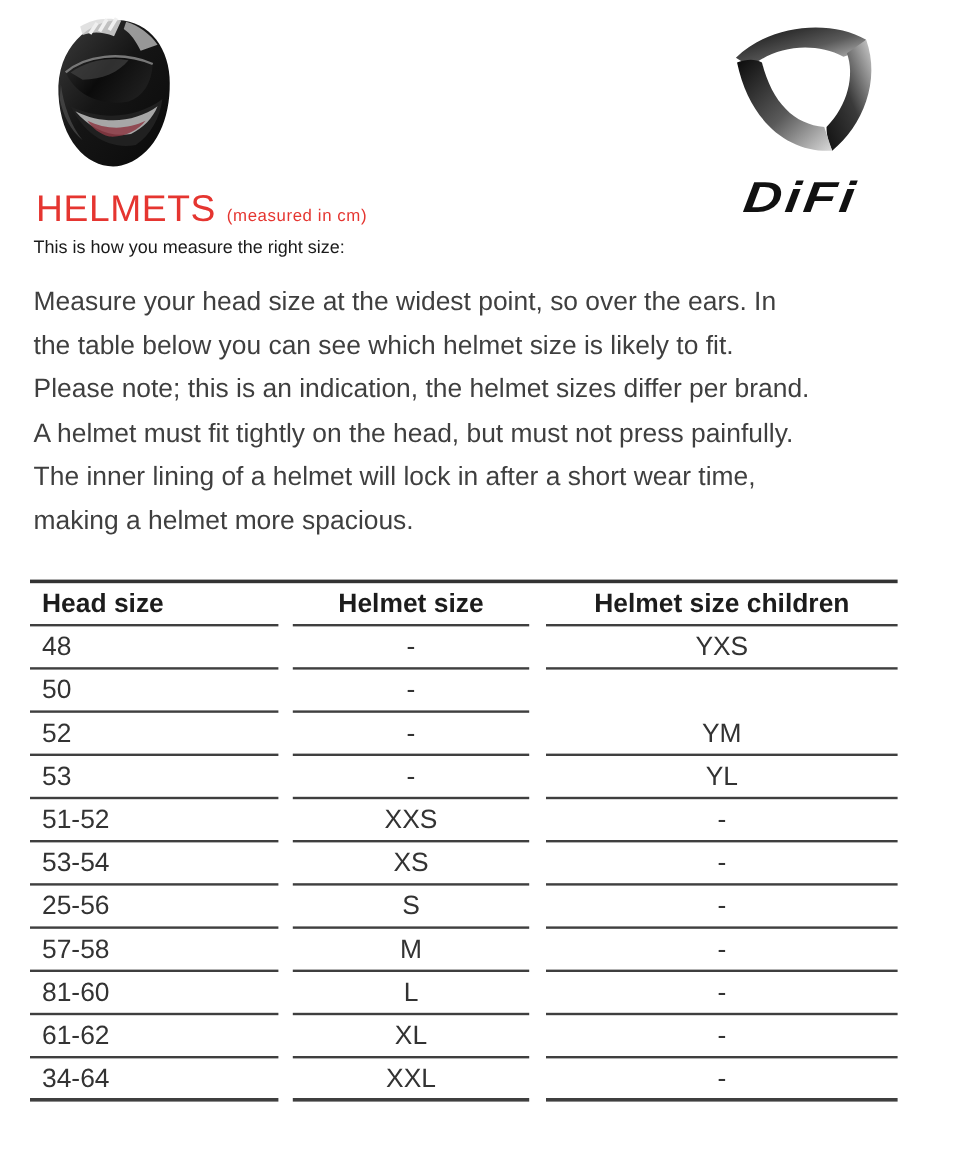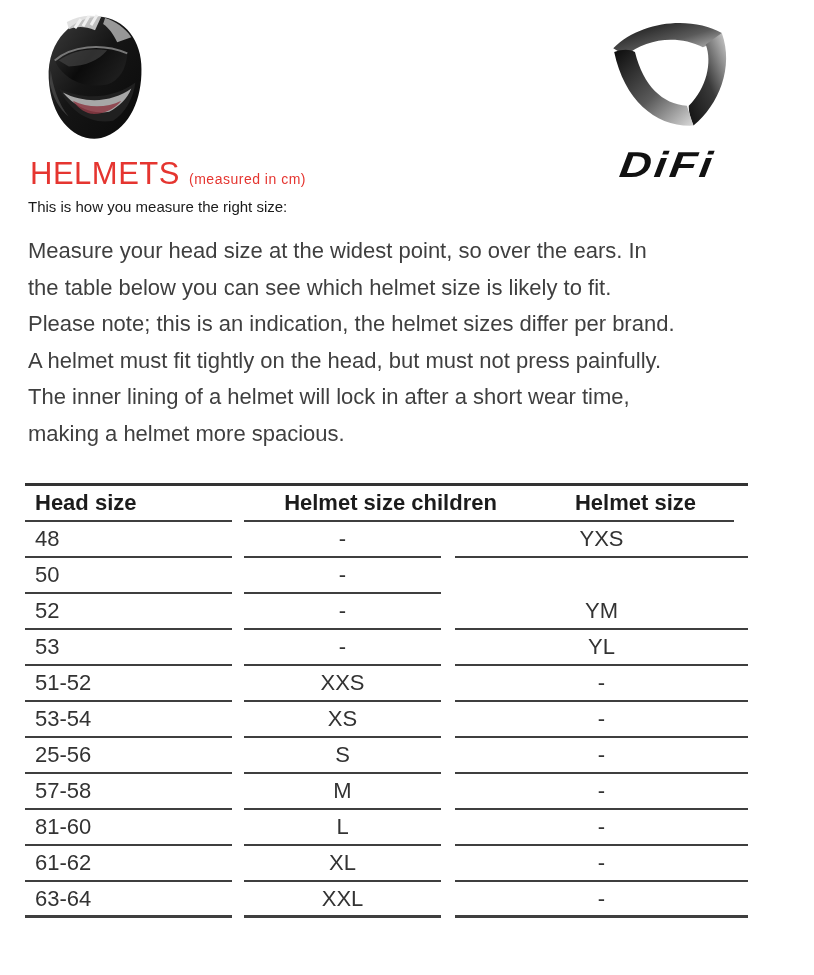--- a/index.html
+++ b/index.html
@@ -118,22 +118,22 @@
   <div class="body-paragraph">Measure your head size at the widest point, so over the ears. In
 the table below you can see which helmet size is likely to fit.
 Please note; this is an indication, the helmet sizes differ per brand.
 A helmet must fit tightly on the head, but must not press painfully.
 The inner lining of a helmet will lock in after a short wear time,
 making a helmet more spacious.</div>
 
   <div class="size-table">
     <div class="trow thead">
       <div class="tcell c0">Head size</div>
+      <div class="tcell c1">Helmet size</div>
       <div class="tcell c2">Helmet size children</div>
-      <div class="tcell c1">Helmet size</div>
     </div>
     <div>
         <div class="trow">
           <div class="tcell c0">48</div>
           <div class="tcell c1">-</div>
           <div class="tcell c2">YXS</div>
         </div>
         <div class="trow">
           <div class="tcell c0">50</div>
           <div class="tcell c1">-</div>
@@ -172,20 +172,20 @@
           <div class="tcell c0">81-60</div>
           <div class="tcell c1">L</div>
           <div class="tcell c2">-</div>
         </div>
         <div class="trow">
           <div class="tcell c0">61-62</div>
           <div class="tcell c1">XL</div>
           <div class="tcell c2">-</div>
         </div>
         <div class="trow last">
-          <div class="tcell c0">63-64</div>
+          <div class="tcell c0">34-64</div>
           <div class="tcell c1">XXL</div>
           <div class="tcell c2">-</div>
         </div>
       </div>
   </div>
 
 </div>
 
 </body></html>

